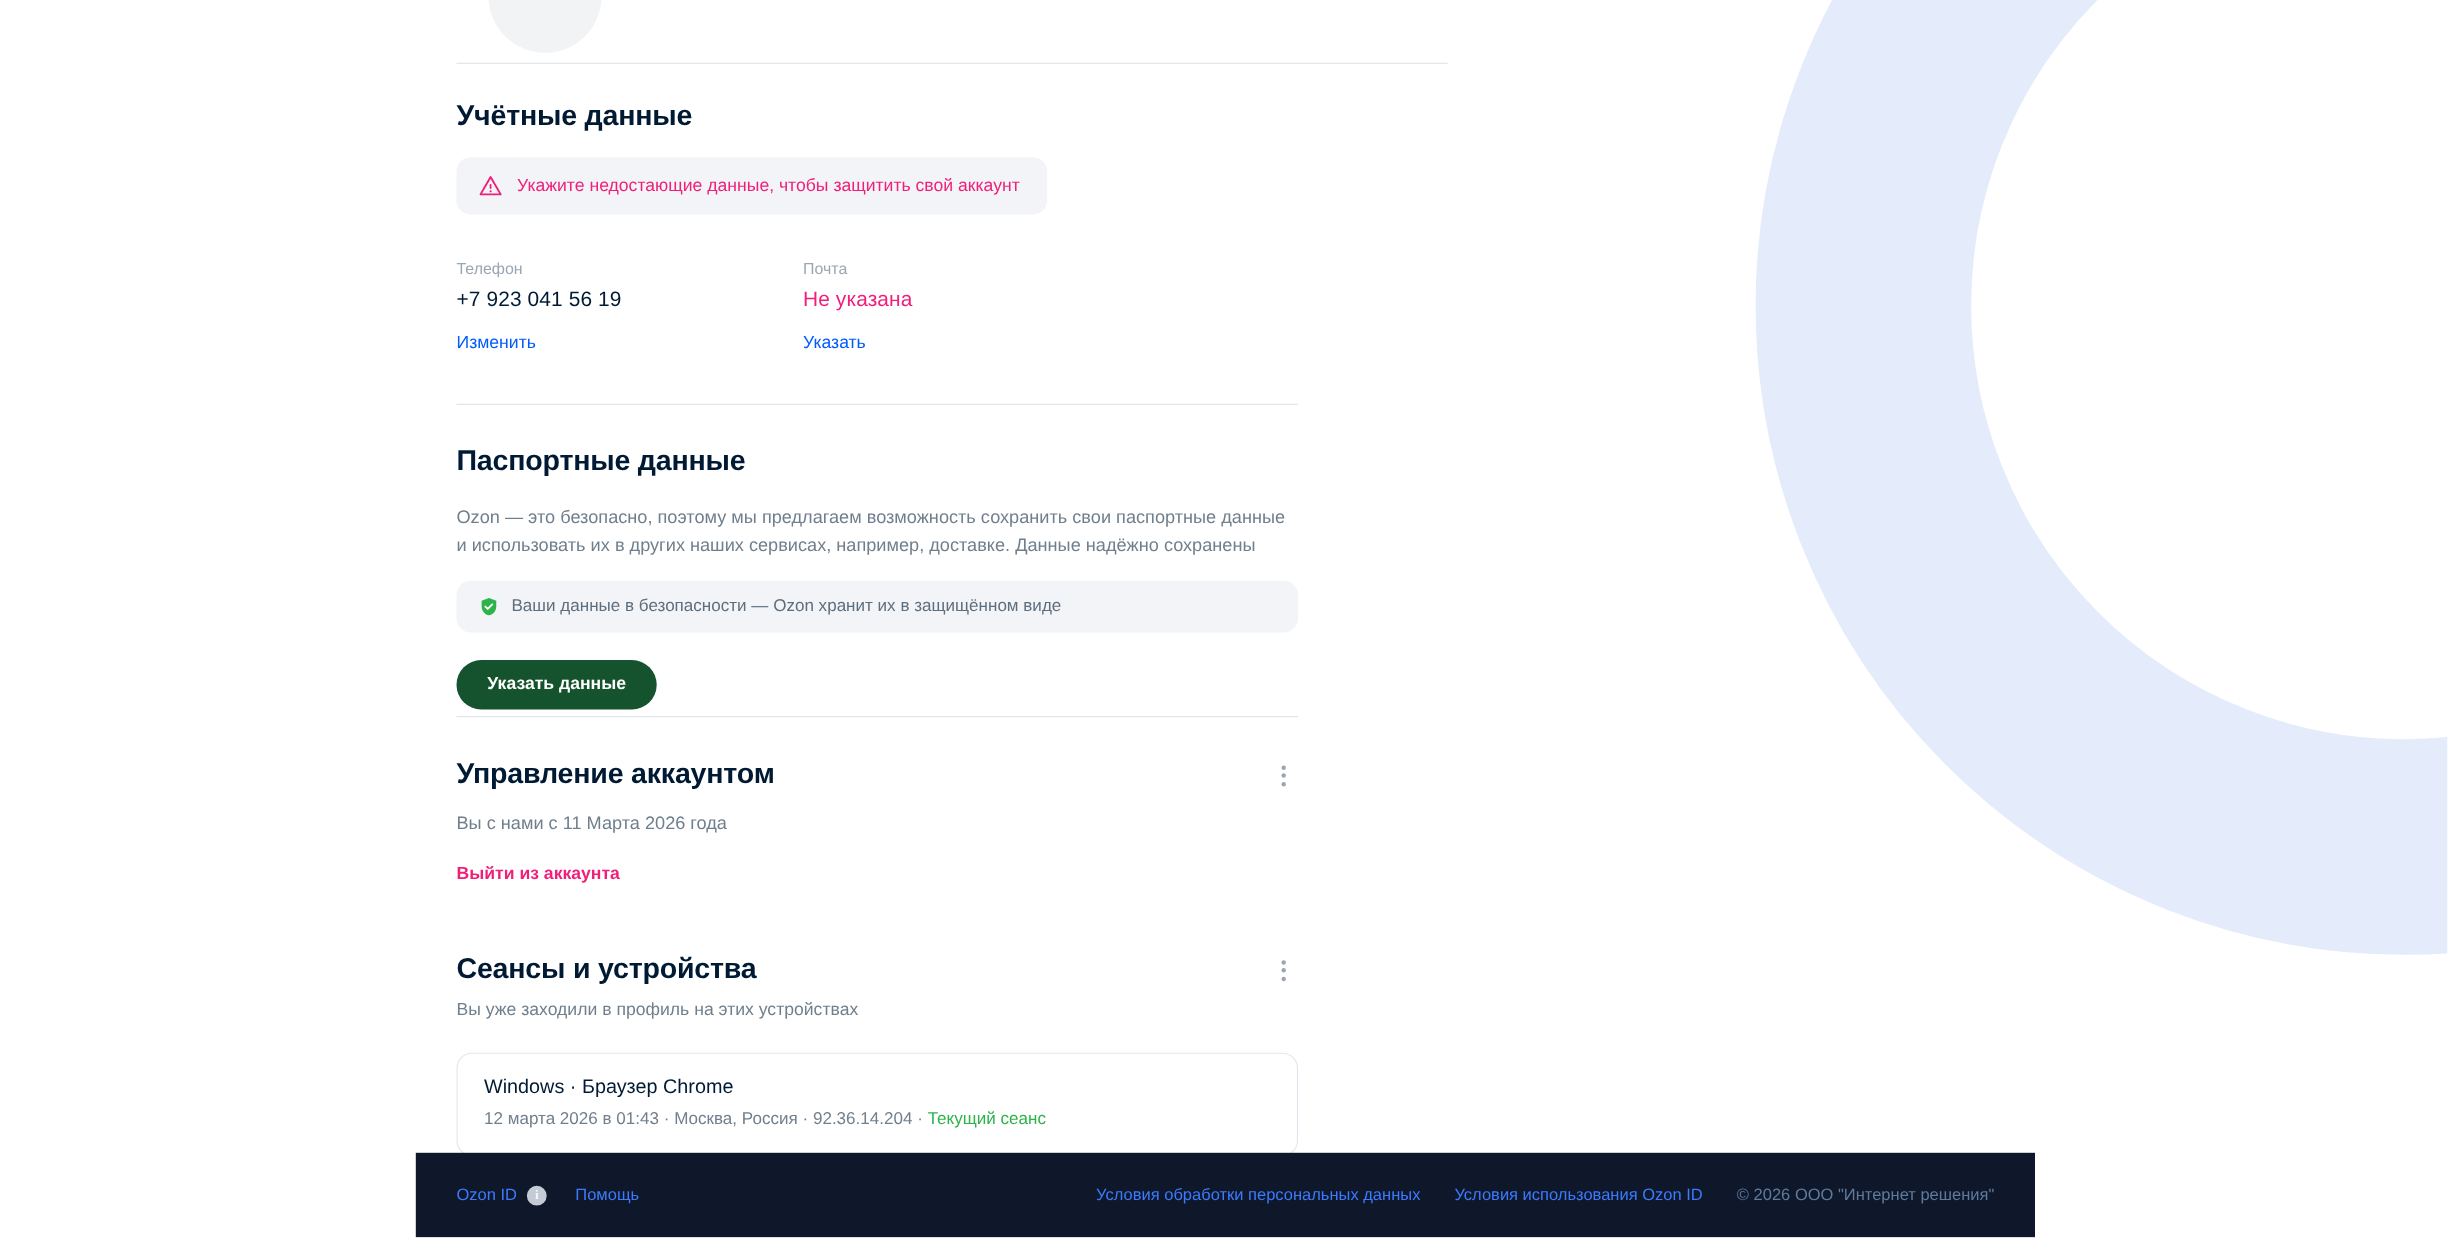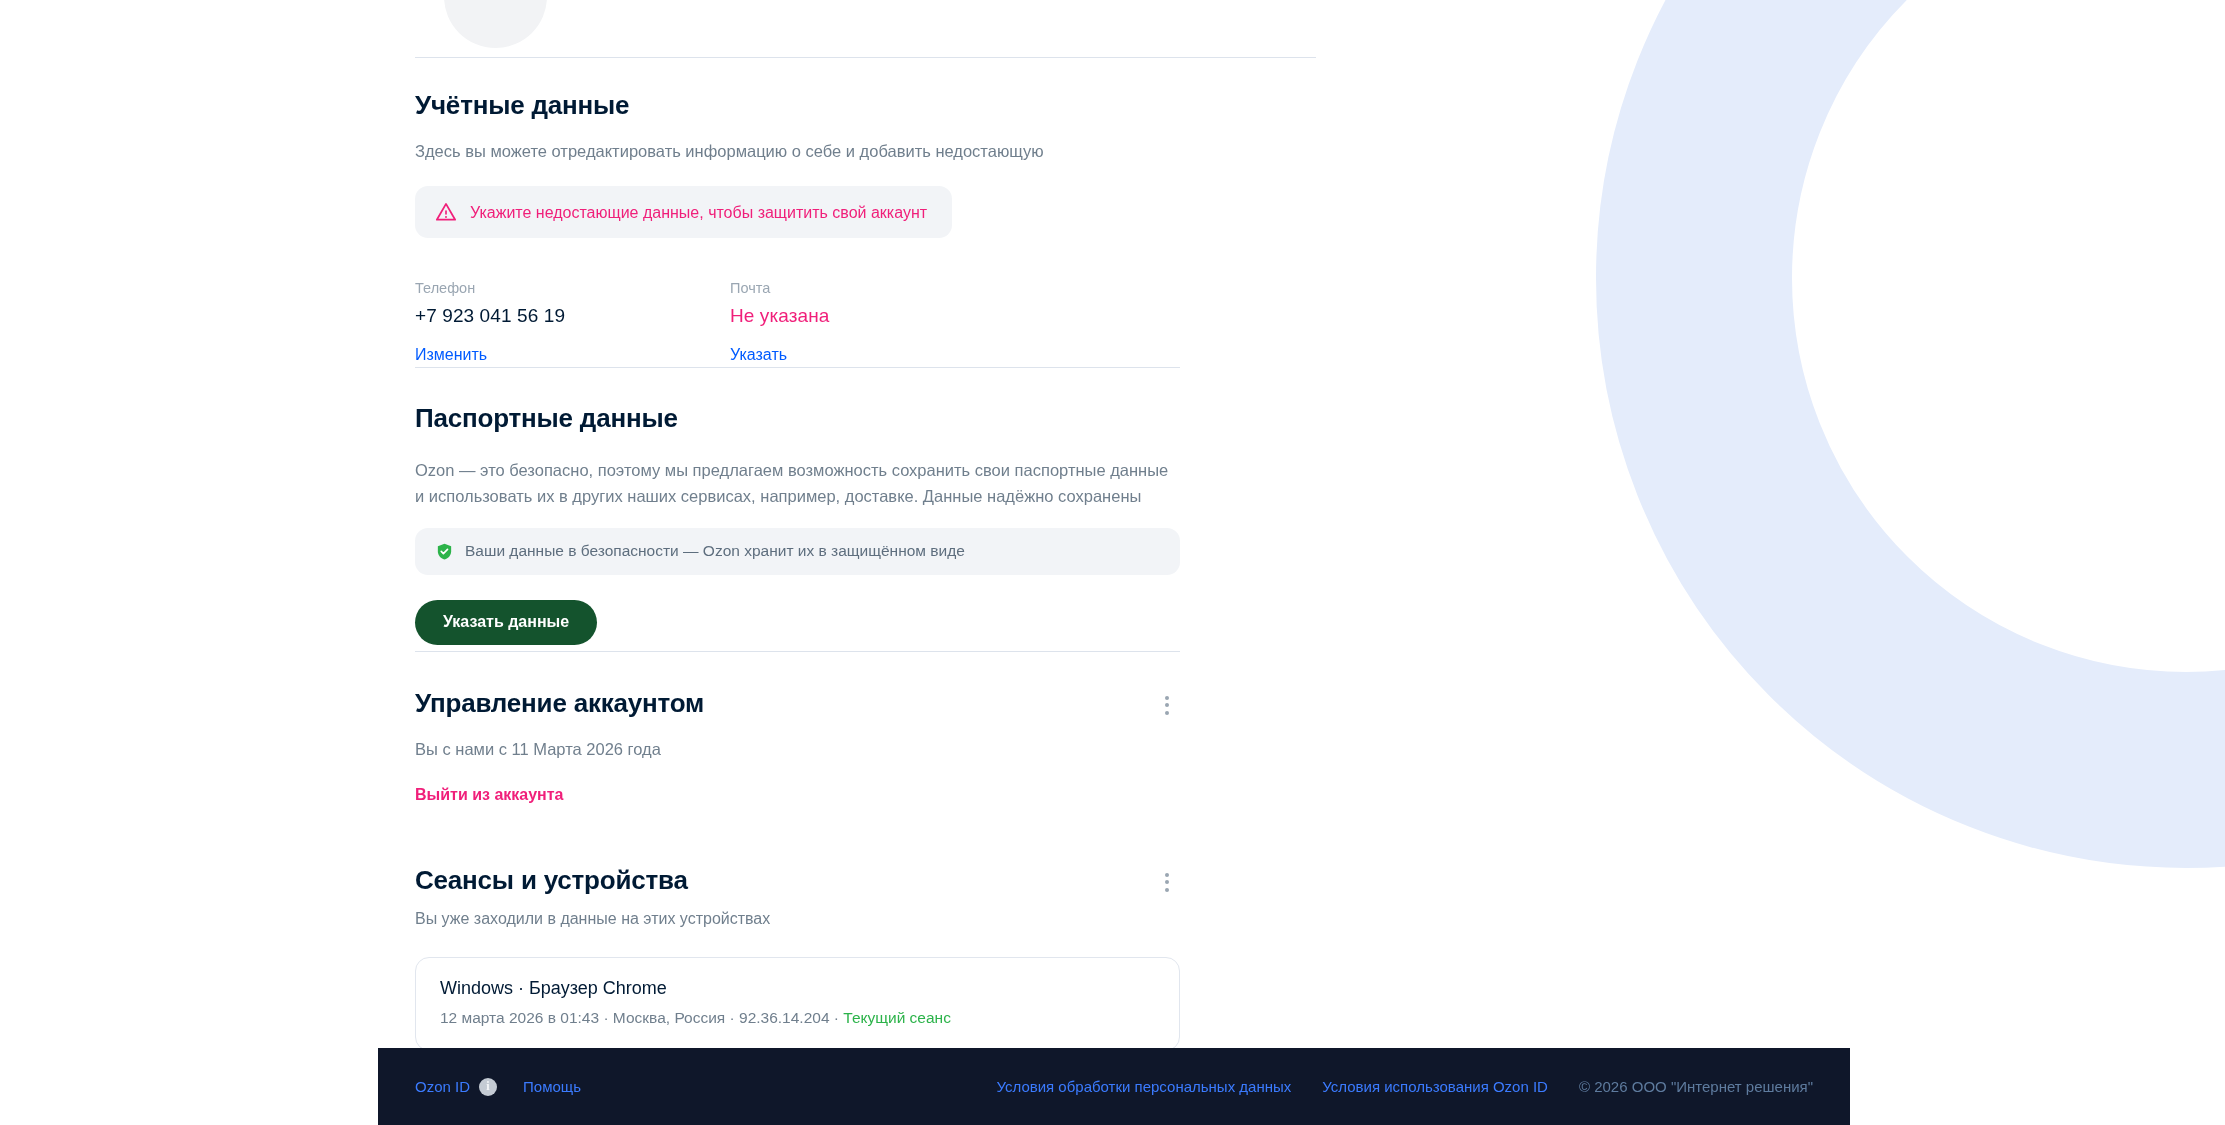--- a/index.html
+++ b/index.html
@@ -295,21 +295,20 @@
 
   <div class="bg-ring"></div>
 
   <div class="content">
 
     <div class="avatar"></div>
     <div class="divider d-top"></div>
 
     <section class="section" id="sec-account">
       <h2 class="section-title">Учётные данные</h2>
-      <p class="section-sub">Здесь вы можете отредактировать информацию о себе и добавить недостающую</p>
 
       <div class="alert">
         <svg class="icon-warning" viewBox="0 0 24 24">
           <path d="M12 3.2 22 20.4H2z" fill="none" stroke="#F01F7A" stroke-width="1.9" stroke-linejoin="round"></path>
           <rect x="11.1" y="10" width="1.8" height="5.1" rx="0.9" fill="#F01F7A"></rect>
           <circle cx="12" cy="17.4" r="1.05" fill="#F01F7A"></circle>
         </svg>
         <span class="alert-text">Укажите недостающие данные, чтобы защитить свой аккаунт</span>
       </div>
 
@@ -361,21 +360,21 @@
 
     <section class="section" id="sec-sessions">
       <div class="head-row">
         <h2 class="section-title">Сеансы и устройства</h2>
         <span class="kebab">
           <i></i>
             <i></i>
             <i></i>
         </span>
       </div>
-      <p class="section-sub">Вы уже заходили в данные на этих устройствах</p>
+      <p class="section-sub">Вы уже заходили в профиль на этих устройствах</p>
 
       <div class="session-card">
         <div class="session-title">Windows · Браузер Chrome</div>
         <div class="session-meta">
           <span>12 марта 2026 в 01:43</span><span> · </span><span>Москва, Россия</span><span> · </span><span>92.36.14.204</span><span> · </span><span class="session-current">Текущий сеанс</span>
         </div>
       </div>
     </section>
 
   </div>

